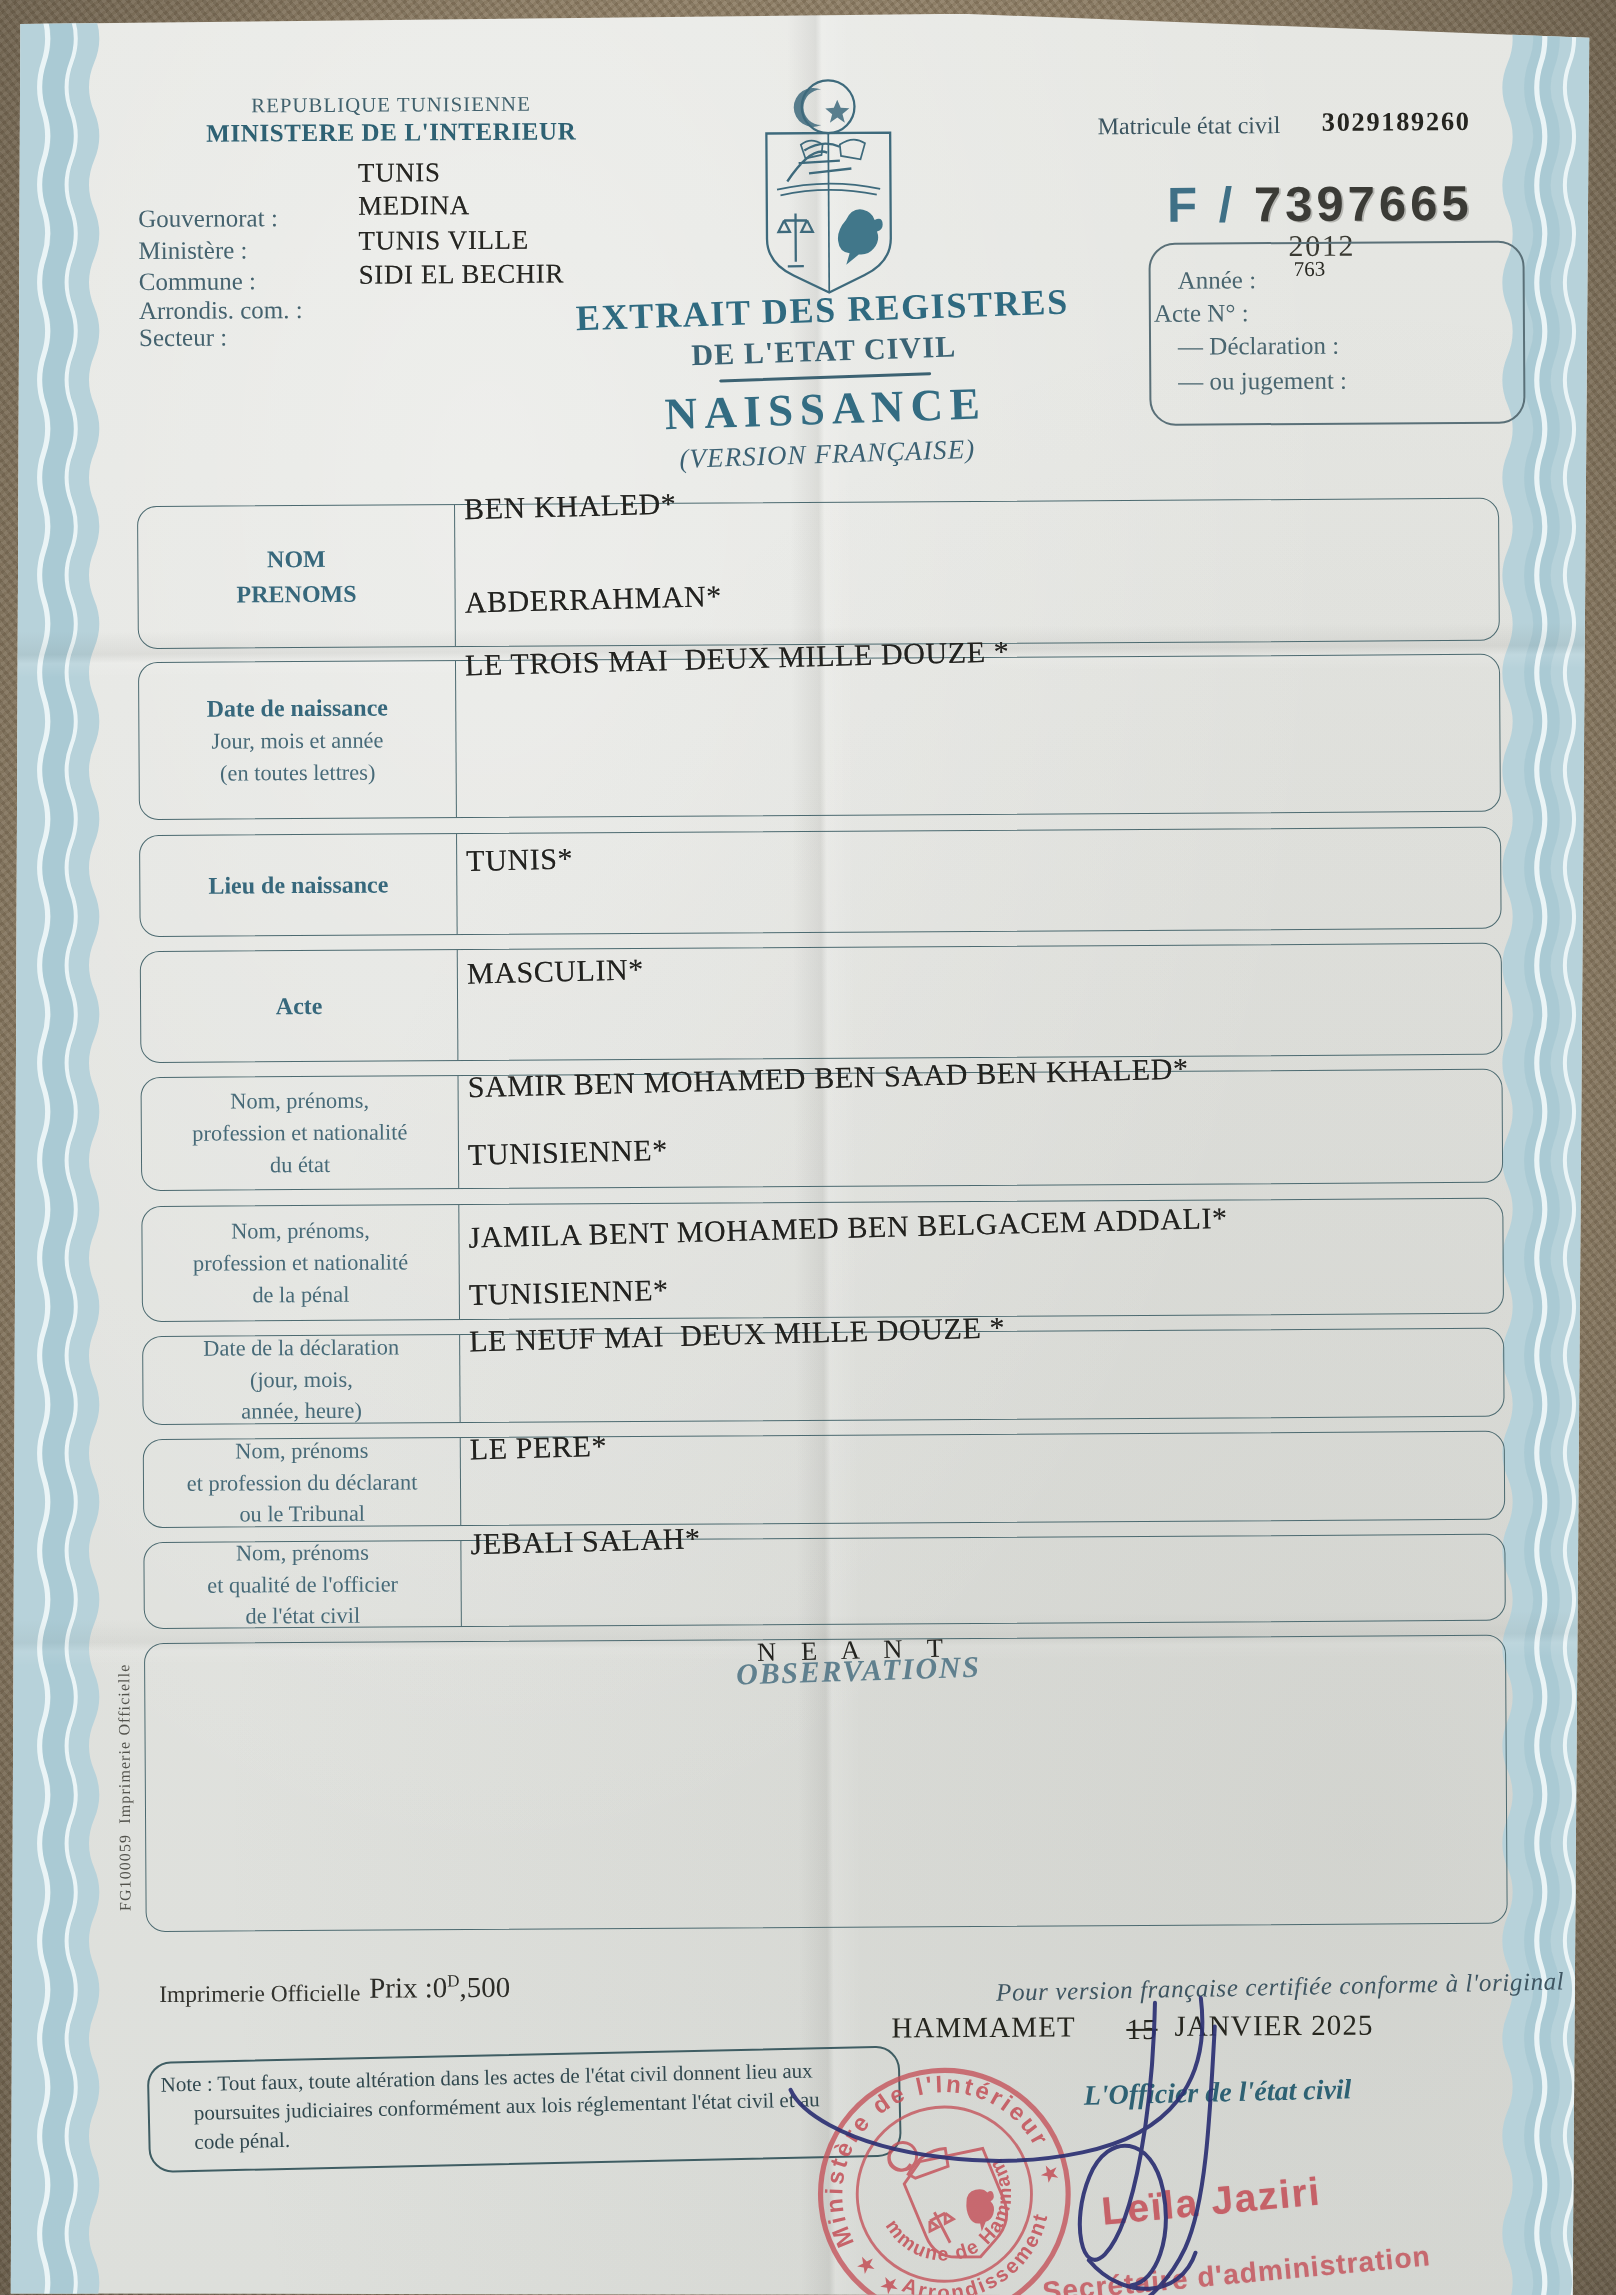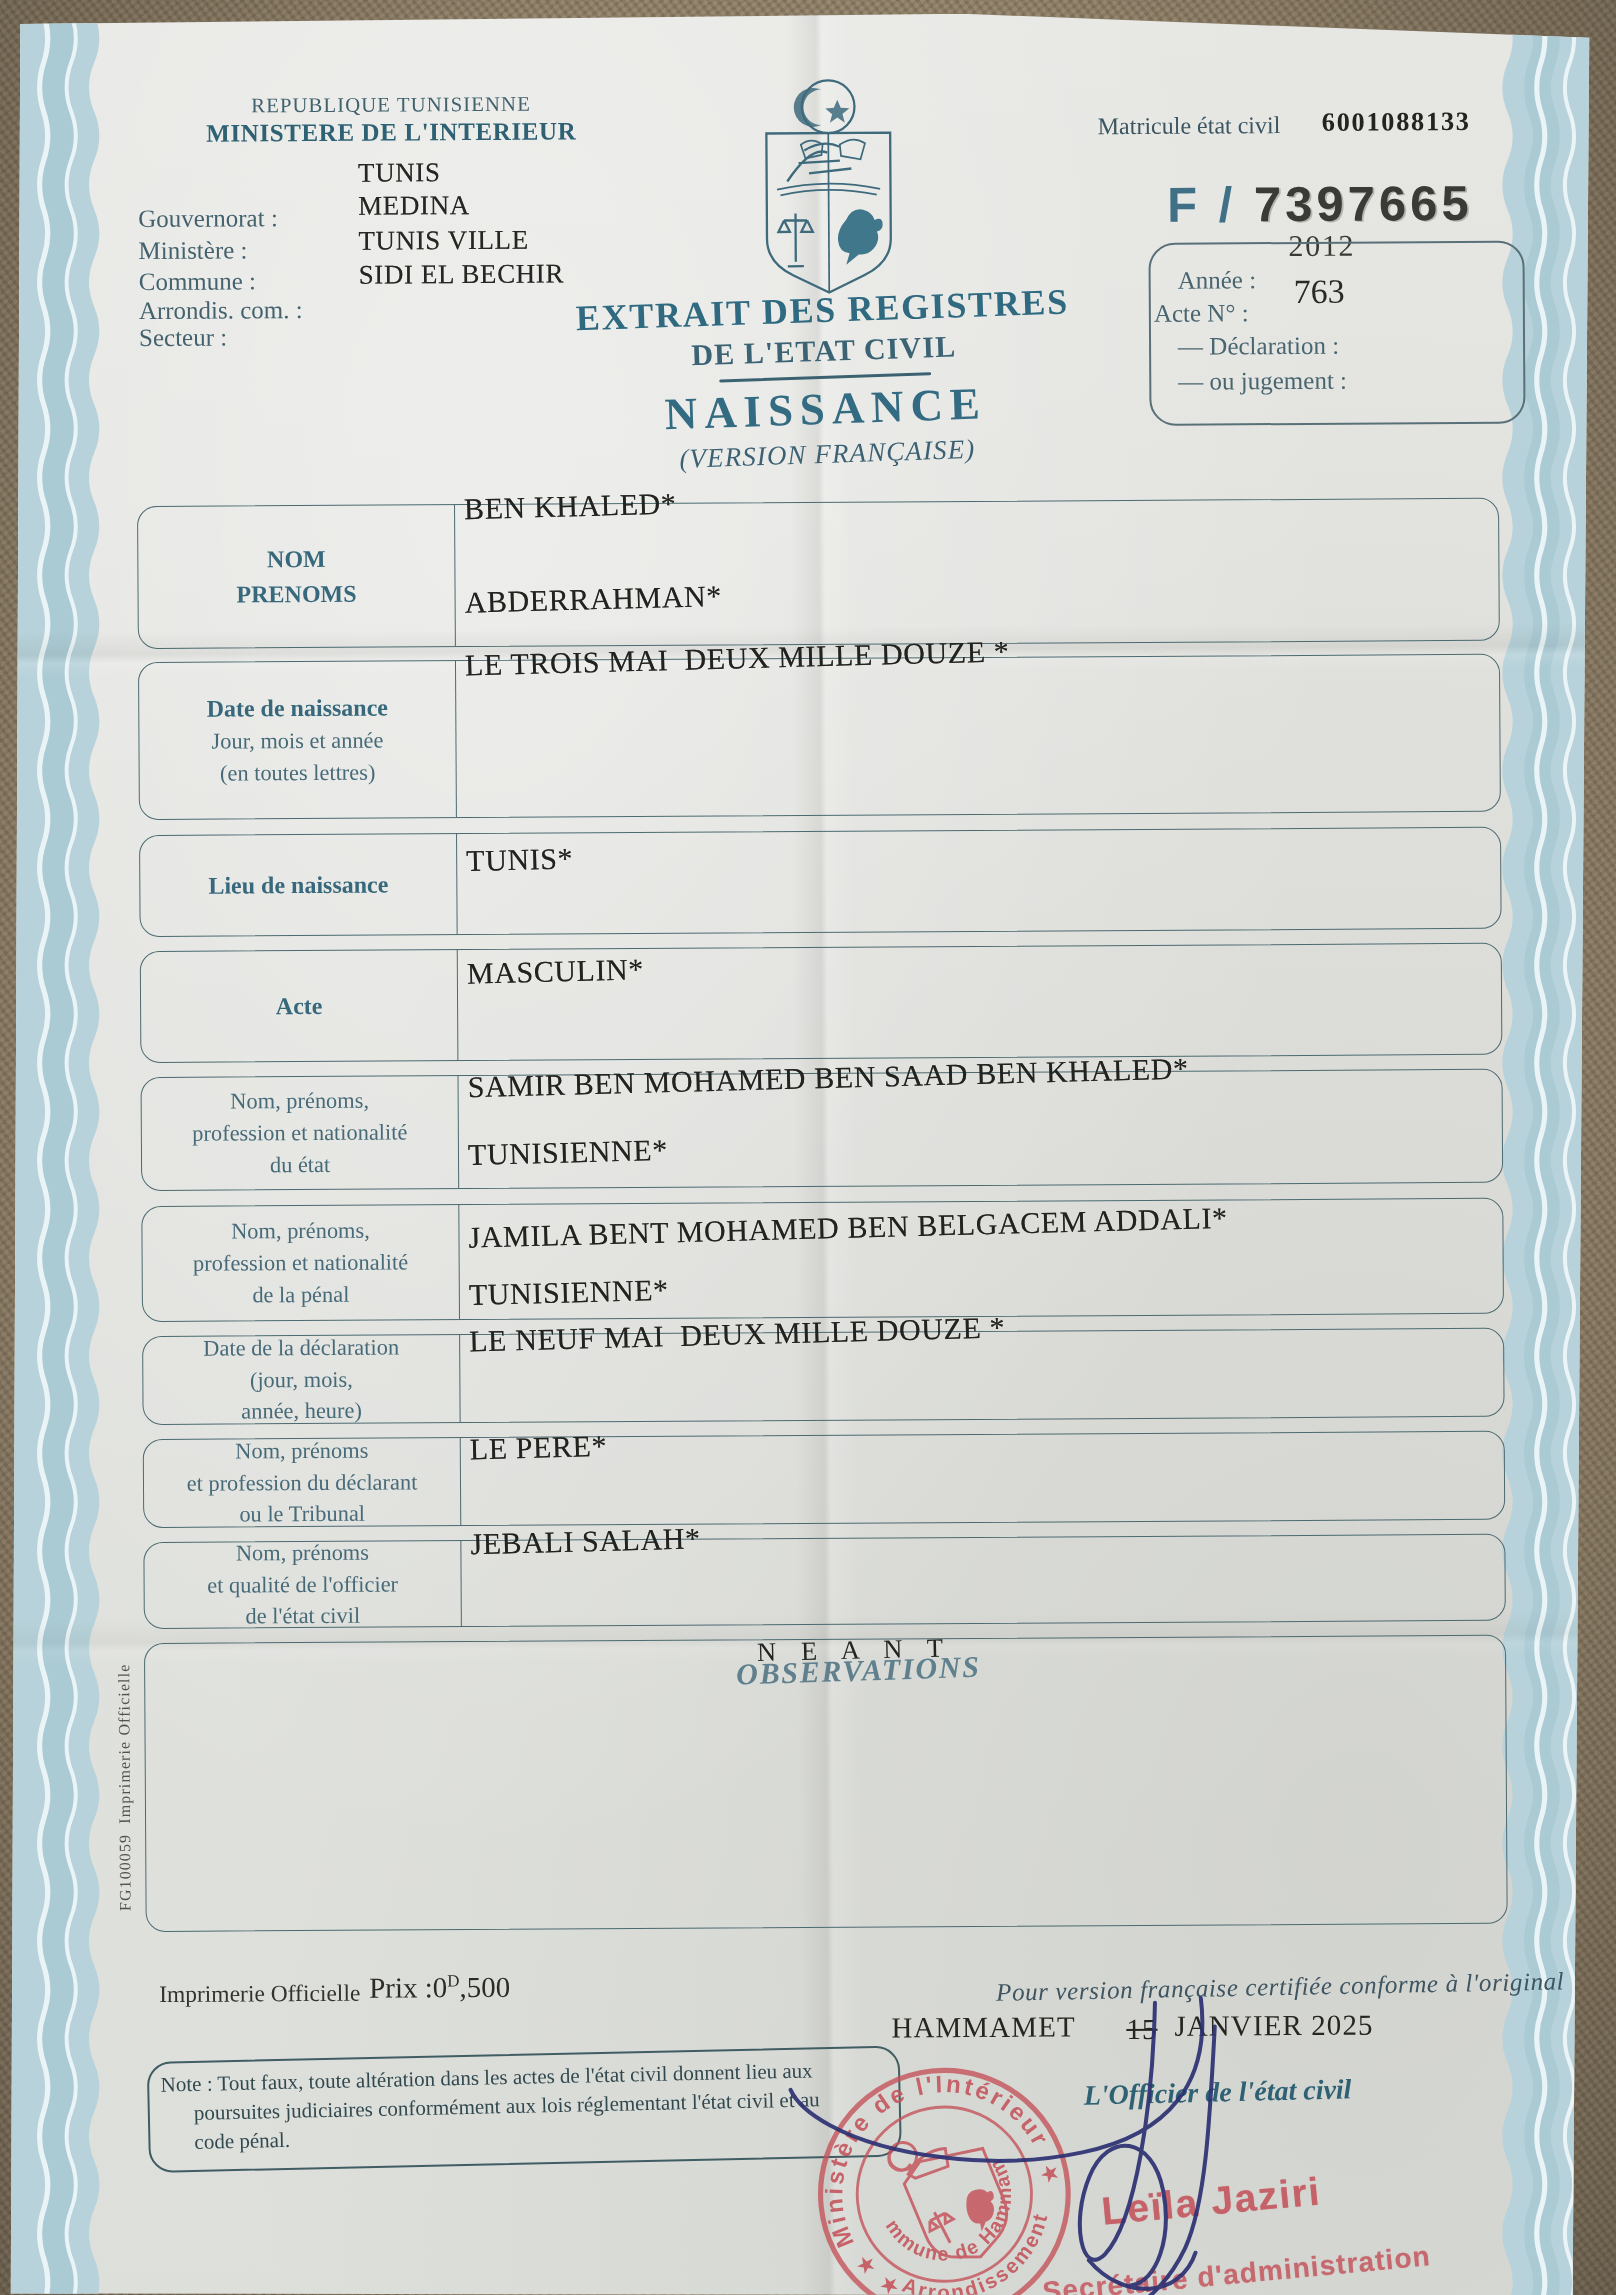--- a/index.html
+++ b/index.html
@@ -41,21 +41,21 @@
   .adm-label{position:absolute;left:135px;font-size:25px;color:#44626e;}
   .adm-value{position:absolute;left:355px;font-size:27px;color:#262622;letter-spacing:0.6px;text-shadow:0 0 0.6px rgba(20,20,20,.5);}
   .mat-label{position:absolute;left:1095px;top:101px;font-size:24px;color:#3c5560;}
   .mat-value{position:absolute;left:1319px;top:96px;font-size:26.4px;font-weight:bold;color:#24241f;letter-spacing:1.7px;}
   .bignum{position:absolute;left:1164px;top:165px;font-family:"Liberation Sans",sans-serif;font-weight:700;font-size:49px;letter-spacing:4px;}
   .bignum .pfx{color:#3f7086;}
   .bignum .dig{color:#3b3b36;text-shadow:1.7px 1.1px 0 rgba(120,120,115,.45);}
   .overyear{position:absolute;left:1285px;top:218px;font-size:30px;color:#3a3a33;letter-spacing:1.7px;}
   .actebox{position:absolute;left:1145px;top:231px;width:372px;height:179px;border:2.3px solid #5a7078;border-radius:26.4px;}
   .acte-item{position:absolute;font-size:25px;color:#49656f;}
-  .acte-val{position:absolute;font-size:34px;color:#2a2a24;margin-top:16px;}
+  .acte-val{position:absolute;font-size:21px;color:#2a2a24;}
   .title-blk{position:absolute;left:545px;top:275px;width:551px;text-align:center;transform:rotate(-1.6deg);}
   .ttl1{font-size:36px;font-weight:bold;letter-spacing:1.7px;color:#2f6a80;}
   .ttl2{font-size:30px;font-weight:bold;letter-spacing:1.1px;color:#3b6374;margin-top:3.4px;}
   .ttl-rule{width:212px;height:2.9px;background:#3c6272;margin:8px auto 3.4px auto;border-radius:1.7px;}
   .ttl3{font-size:45px;font-weight:bold;letter-spacing:6.9px;color:#336c82;}
   .ttl4{font-size:27px;font-style:italic;letter-spacing:1.1px;color:#3c6173;margin-top:4.6px;}
   .obsbox{position:absolute;left:132px;top:1625px;width:1360px;height:287px;border:1.7px solid #4c6a70;border-radius:19.5px;}
   .obslabel{position:absolute;left:724px;top:1640px;font-size:30px;font-weight:bold;font-style:italic;
     color:#60808e;letter-spacing:1.7px;transform:rotate(-1.5deg);}
   .neant{position:absolute;left:745px;top:1621px;font-size:26.4px;color:#23231f;letter-spacing:9.2px;transform:rotate(-1deg);white-space:pre;}
@@ -131,21 +131,21 @@
 
     <div class="title-blk">
       <div class="ttl1">EXTRAIT DES REGISTRES</div>
       <div class="ttl2">DE L'ETAT CIVIL</div>
       <div class="ttl-rule"></div>
       <div class="ttl3">NAISSANCE</div>
       <div class="ttl4">(VERSION FRANÇAISE)</div>
     </div>
 
     <div class="mat-label">Matricule état civil</div>
-    <div class="mat-value">6001088133</div>
+    <div class="mat-value">3029189260</div>
     <div class="bignum">
       <span class="pfx">F /</span>
       <span class="dig">7397665</span>
     </div>
     <div class="overyear">2012</div>
 
     <div class="actebox"></div>
     <div class="acte-item" style="left:1174px;top:255px;">Année :</div>
     <div class="acte-val" style="left:1290px;top:246px;">763</div>
     <div class="acte-item" style="left:1150px;top:288px;">Acte N° :</div>

